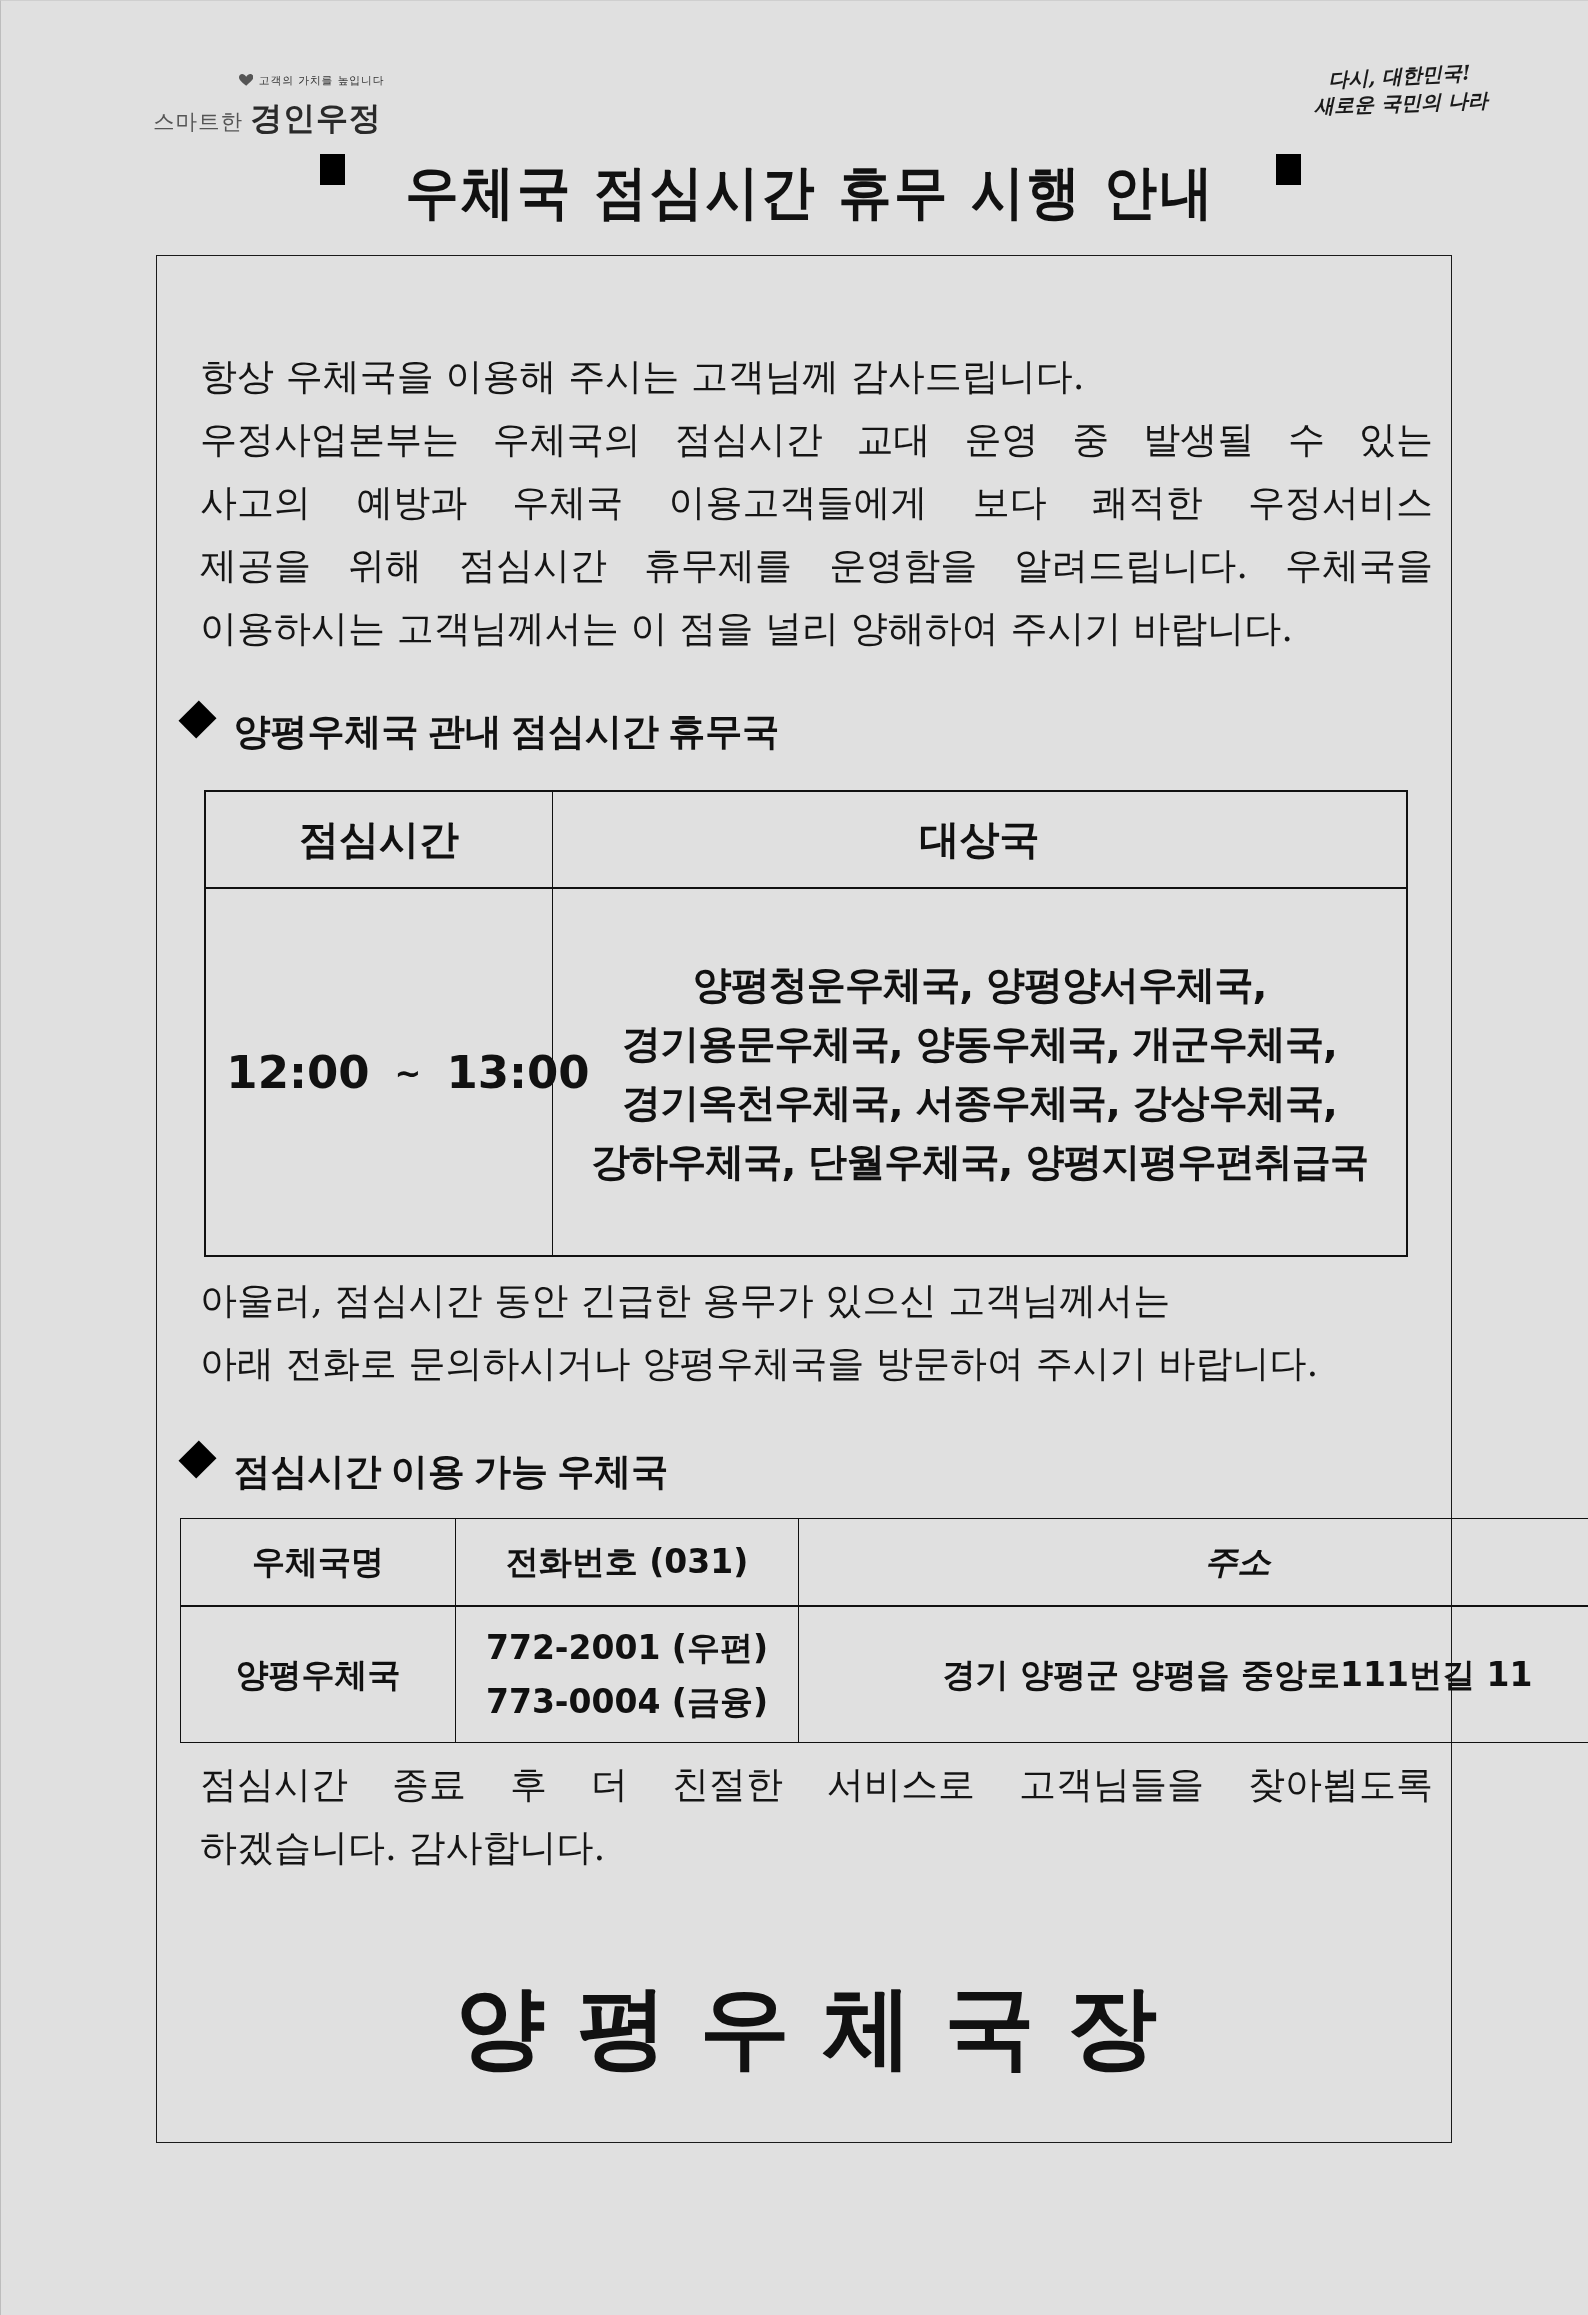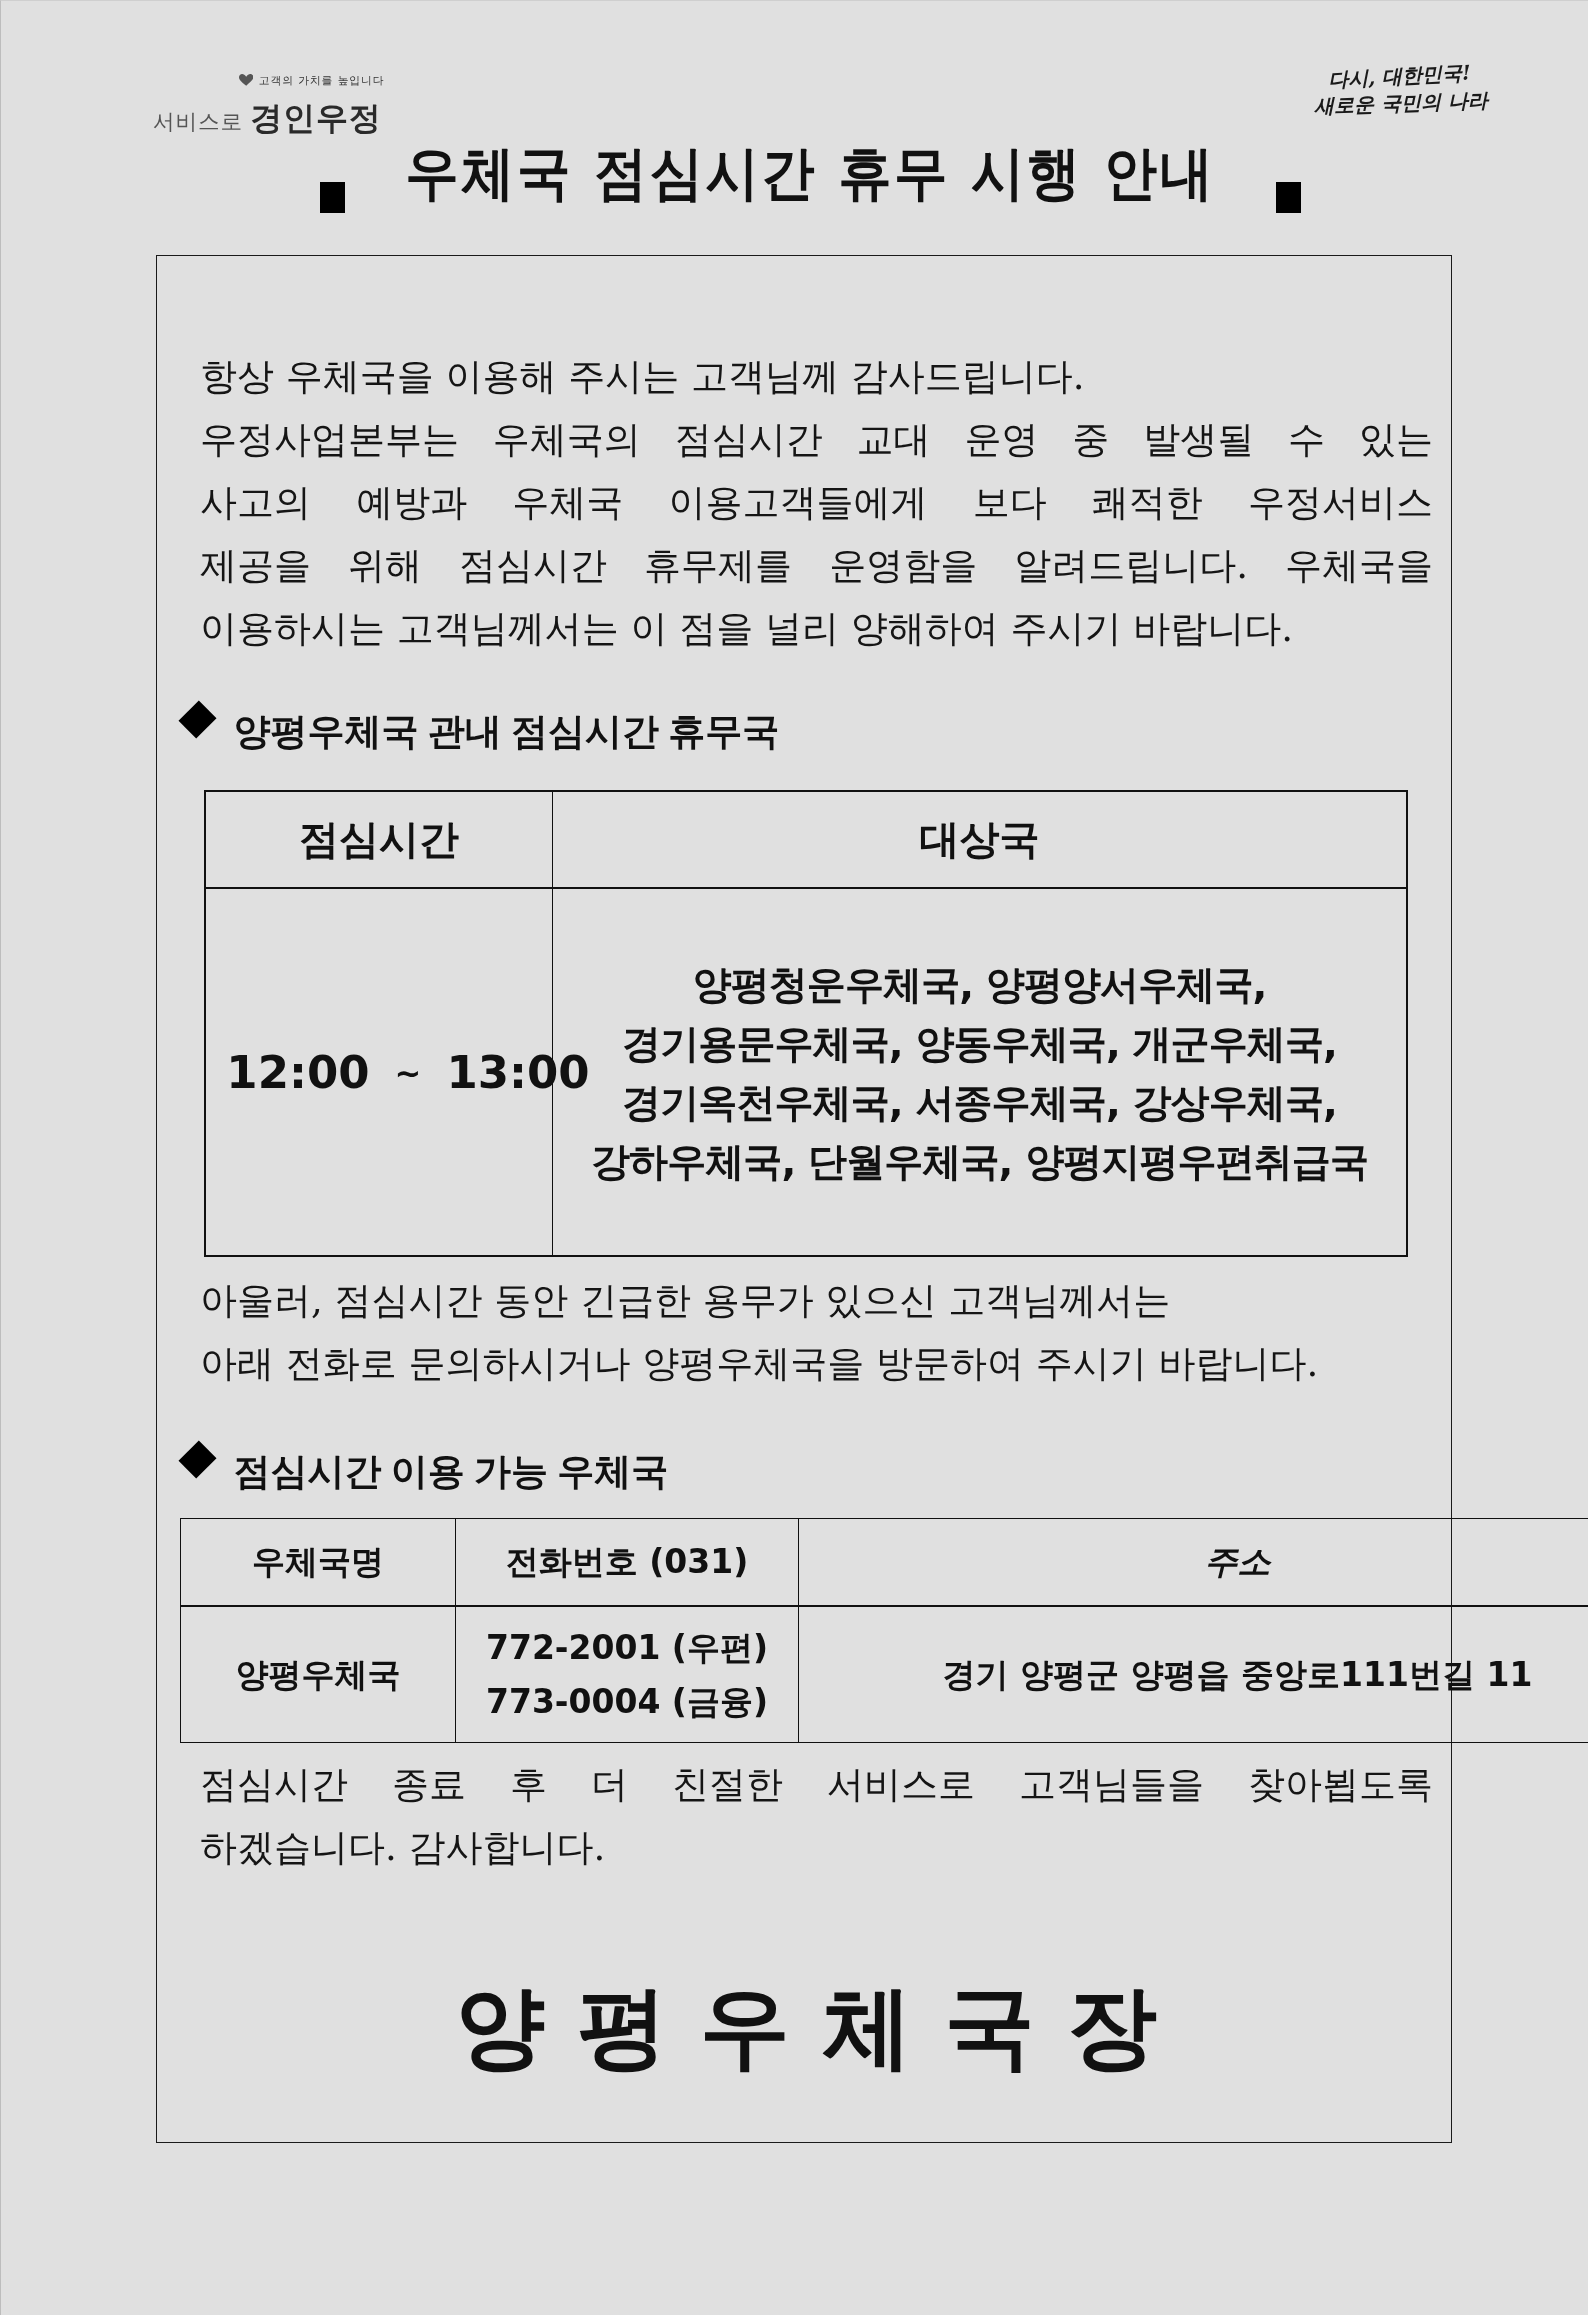--- a/index.html
+++ b/index.html
@@ -24,22 +24,22 @@
   .logo-main-row { position: absolute; left: 0; top: 36px; display: flex; align-items: baseline; gap: 7.2px; white-space: nowrap; }
   .logo-sub { font-size: 21.6px; color: #555; letter-spacing: 0.9px; }
   .logo-brand { font-size: 32px; font-weight: bold; color: #2a2a2a; letter-spacing: 0.9px; }
 
   .logo-right { position: absolute; left: 1314px; top: 63px; width: 180px; height: 63px;
     font-family: "DejaVu Serif", serif; font-style: italic; font-weight: bold; color: #1a1a1a; }
   .logo-right .l1 { position: absolute; left: 13.5px; top: 0; font-size: 20px; transform: rotate(-3deg); white-space: nowrap; }
   .logo-right .l2 { position: absolute; left: 0; top: 27px; font-size: 20px; transform: rotate(-2deg); white-space: nowrap; }
 
   
-  .title-row { position: absolute; left: 320px; top: 145px; width: 981px; height: 68px;
-    display: flex; align-items: flex-end; justify-content: space-between; }
+  .title-row { position: absolute; left: 320px; top: 154px; width: 981px; height: 68px;
+    display: flex; align-items: flex-start; justify-content: space-between; }
   .title-square { width: 25px; height: 31px; background: #000; display: inline-block; }
   .title-text { font-size: 58px; font-weight: bold; letter-spacing: 2.7px; white-space: nowrap; font-family: "DejaVu Sans", sans-serif; transform: scaleX(0.92); }
 
   
   .outer-box { position: absolute; left: 156px; top: 255px; width: 1296px; height: 1888px;
     border: 1.8px solid #1a1a1a; box-sizing: border-box; }
 
   .para { position: absolute; left: 200px; font-family: "DejaVu Serif", "Liberation Serif", serif;
     font-size: 37px; line-height: 63px; white-space: nowrap; color: #151515; }
   .para .line { display: block; height: 63px; }
@@ -85,21 +85,21 @@
 <div class="page-frame"></div>
 
 <div class="logo-left">
   <div class="logo-slogan-row">
     <svg class="heart-icon" viewBox="0 0 16 14">
       <path d="M8 13 C2 8 0 6 0 3.5 C0 1.5 1.6 0 3.5 0 C5.2 0 6.5 1 8 3 C9.5 1 10.8 0 12.5 0 C14.4 0 16 1.5 16 3.5 C16 6 14 8 8 13Z" fill="#555"></path>
     </svg>
     <span class="logo-slogan">고객의 가치를 높입니다</span>
   </div>
   <div class="logo-main-row">
-    <span class="logo-sub">서비스로</span>
+    <span class="logo-sub">스마트한</span>
     <span class="logo-brand">경인우정</span>
   </div>
 </div>
 
 <div class="logo-right">
   <span class="l1">다시, 대한민국!</span>
   <span class="l2">새로운 국민의 나라</span>
 </div>
 
 <div class="title-row">

